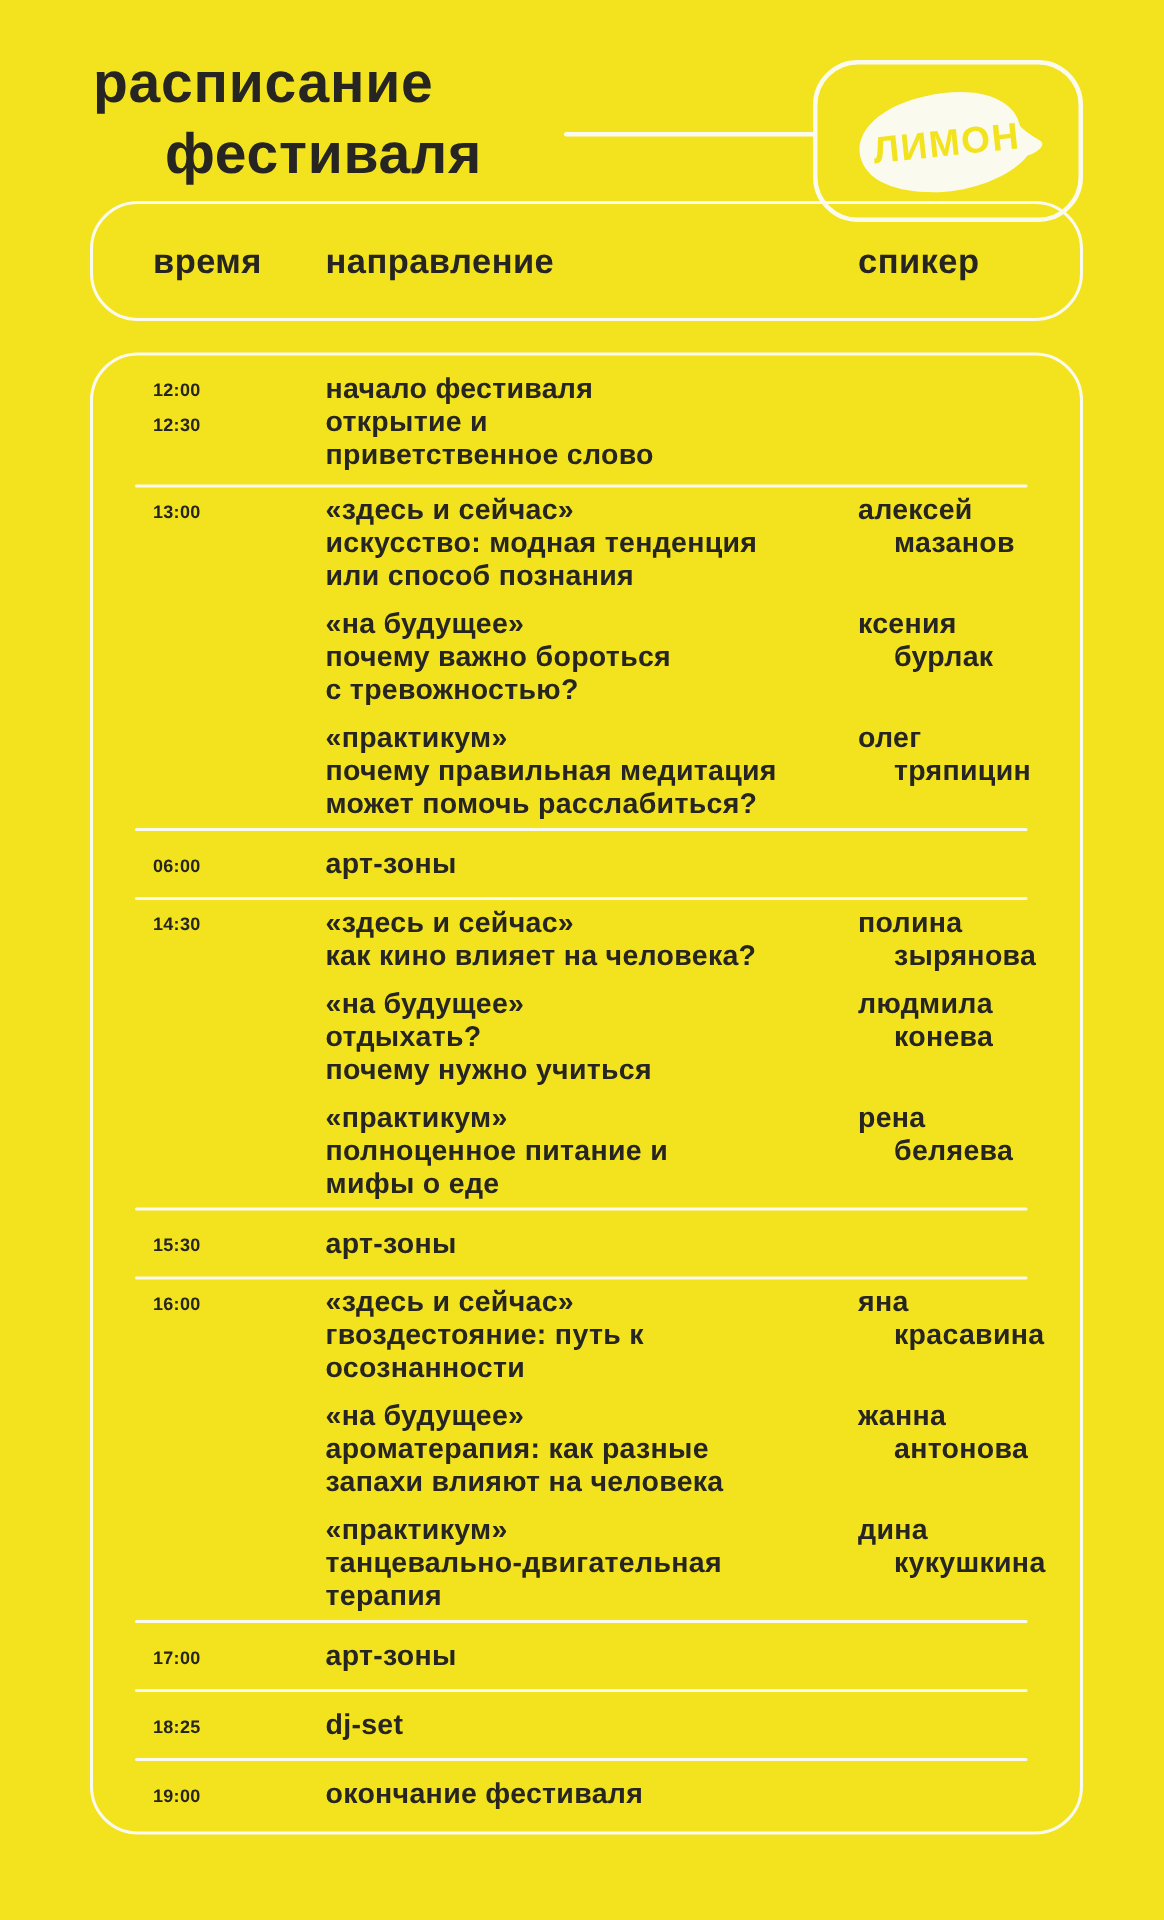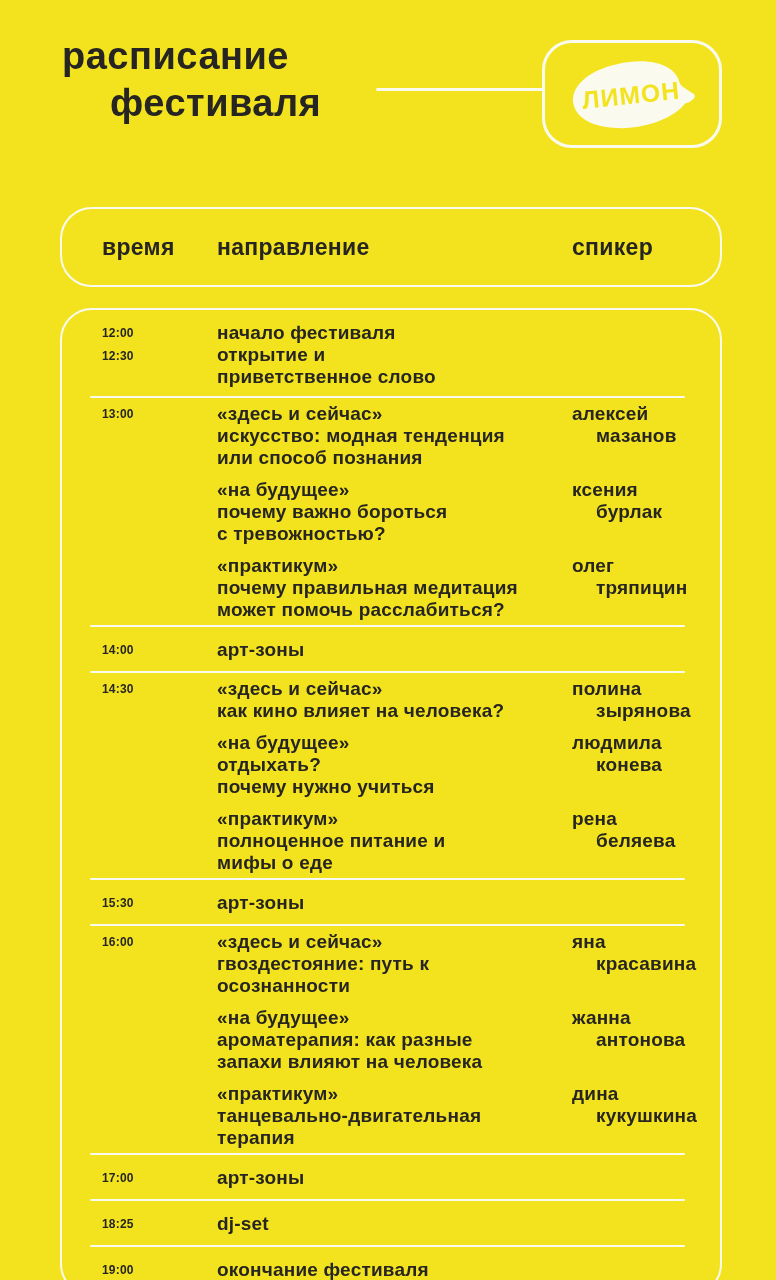--- a/index.html
+++ b/index.html
@@ -10,21 +10,21 @@
   *{margin:0;padding:0;box-sizing:border-box;}
   html,body{width:776px;height:1280px;}
   body{
     background:var(--yellow);
     font-family:"Liberation Sans", sans-serif;
     color:var(--ink);
     overflow:hidden;
     position:relative;
   }
   
-  .top{position:relative;height:207px;}
+  .top{position:relative;height:134px;}
   .title{
     position:absolute;left:62px;top:33px;
     font-size:38px;line-height:47px;font-weight:700;
     letter-spacing:0.5px;
   }
   .title .l2{display:block;padding-left:48px;}
   .connector{
     position:absolute;left:376px;top:88px;width:168px;height:3px;
     background:var(--paper);border-radius:2px;
   }
@@ -141,21 +141,21 @@
           <div class="speaker">
             <div>олег</div>
             <div class="sp2">тряпицин</div>
           </div>
         </div>
       </div>
     </div>
     <div class="divider"></div>
     <div class="row simple">
       <div class="t">
-        <div>14:00</div>
+        <div>06:00</div>
       </div>
       <div class="content">
         <div class="session">
           <div class="lines">
             <div>арт-зоны</div>
           </div>
           <div class="speaker"></div>
         </div>
       </div>
     </div>

